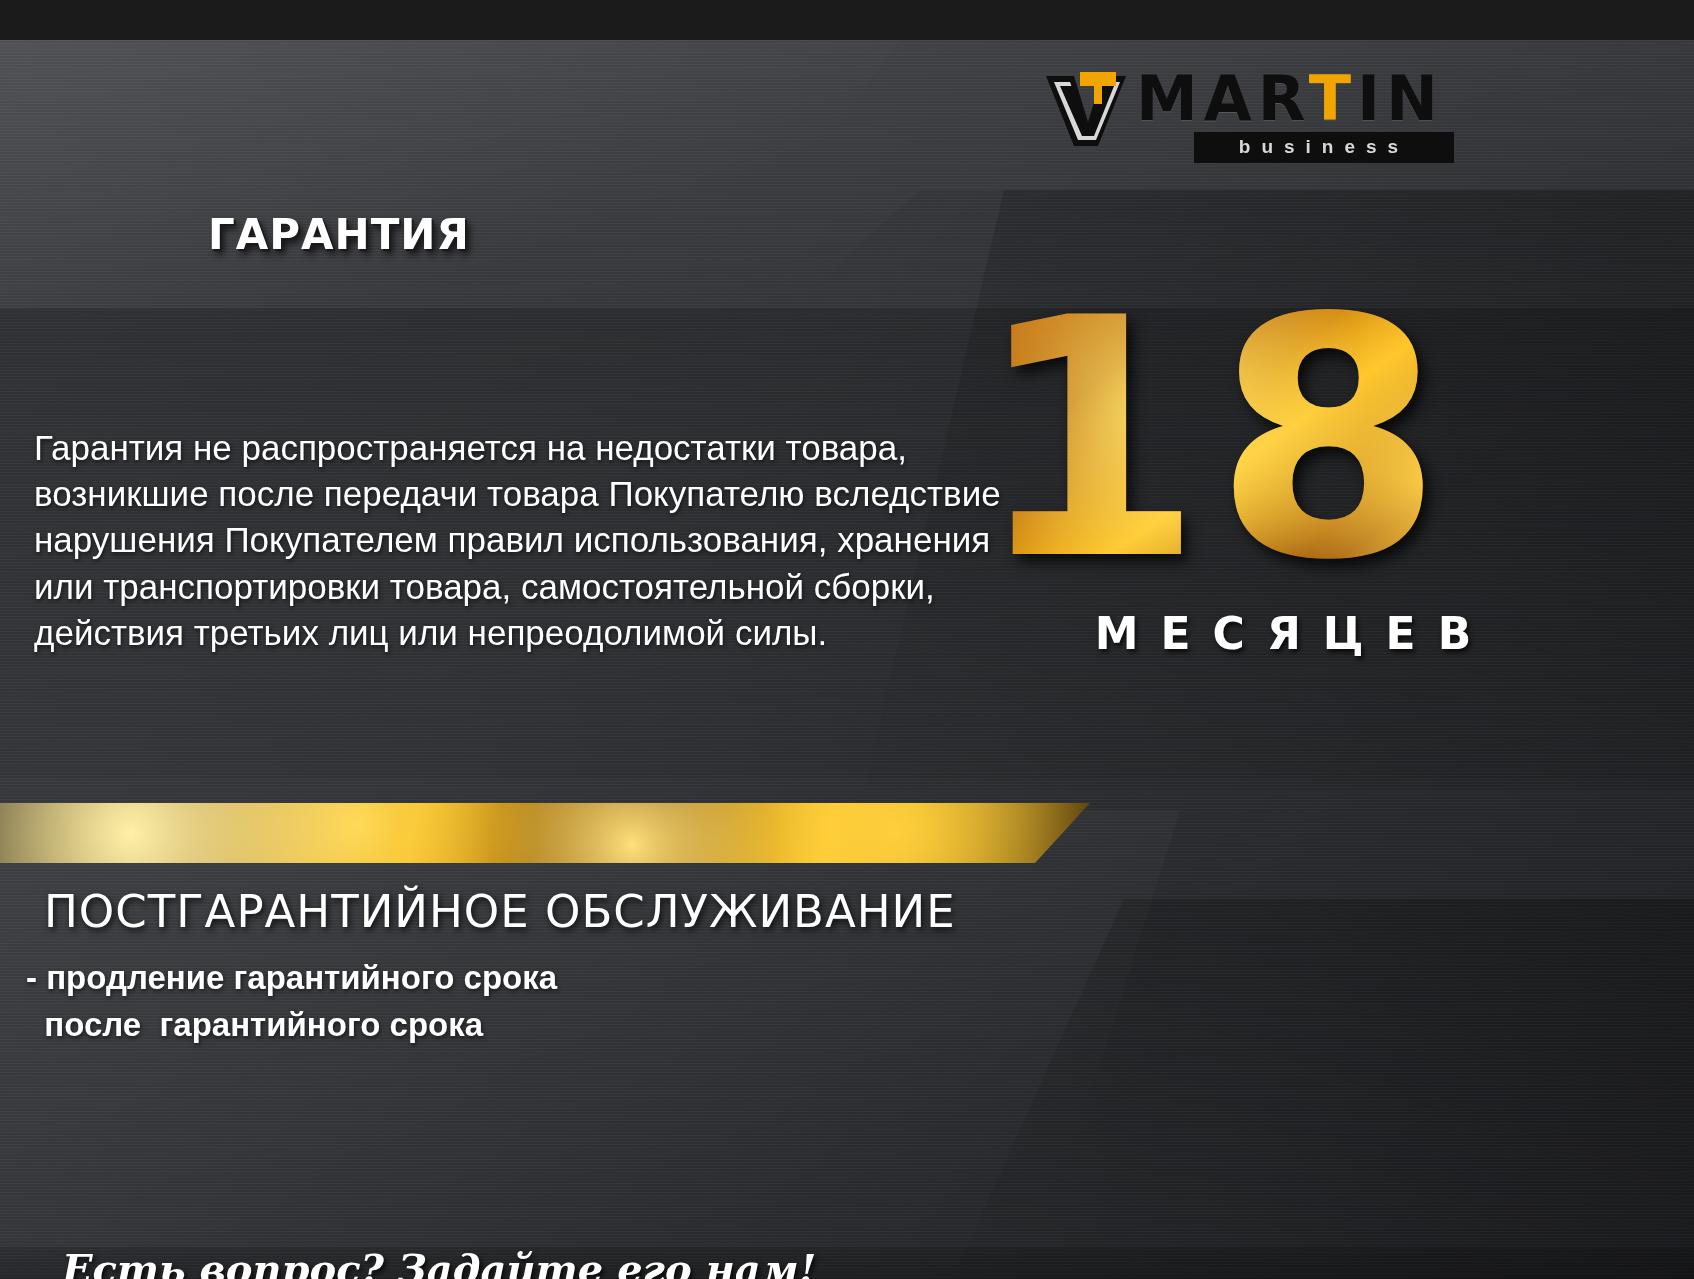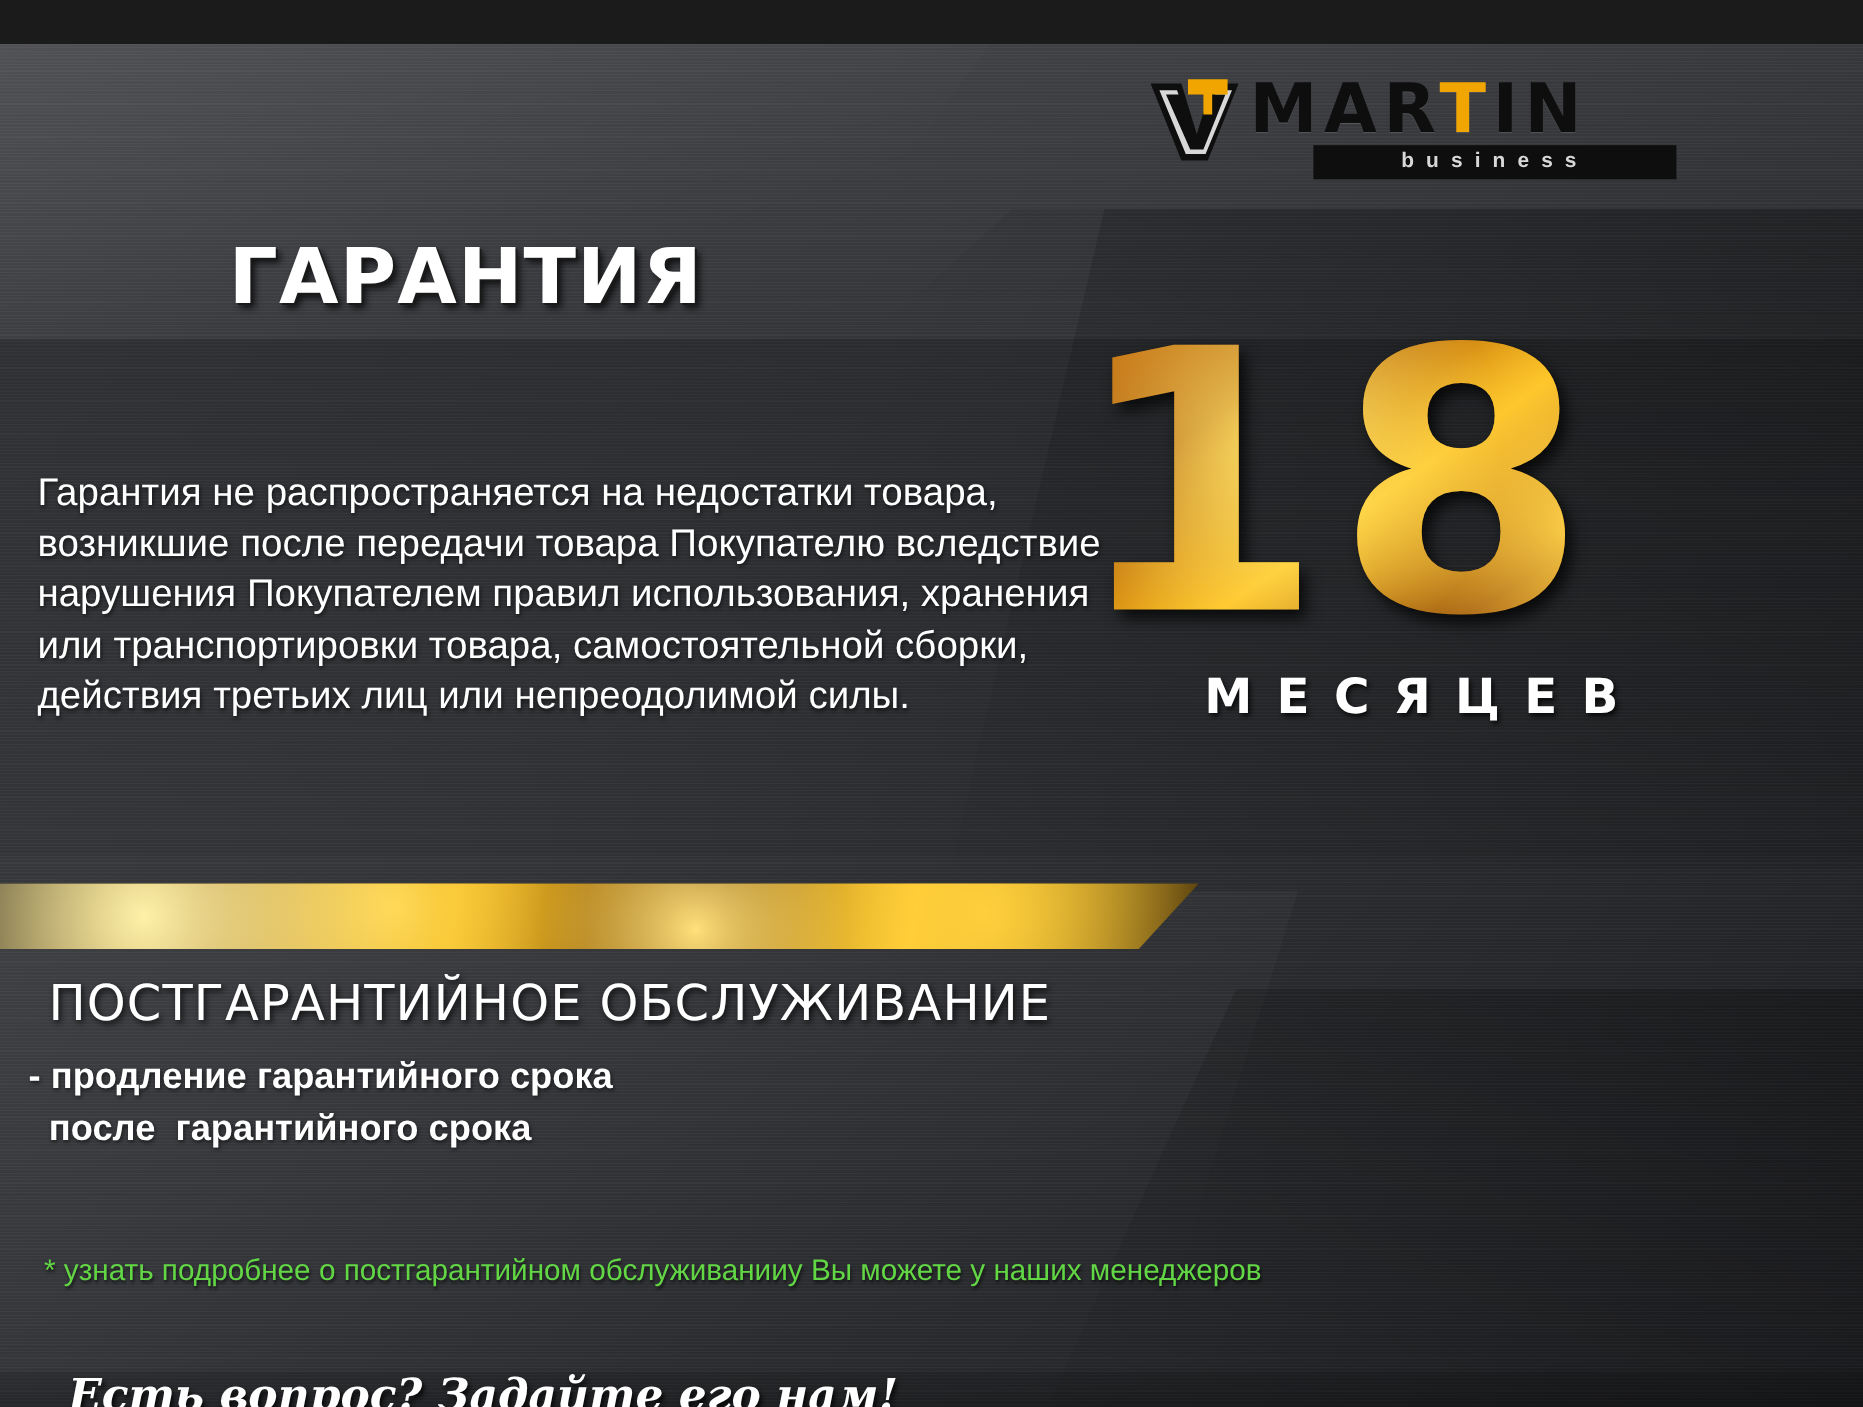--- a/index.html
+++ b/index.html
@@ -103,38 +103,38 @@
     font-size: 62px;
     letter-spacing: 6px;
     color: #0e0e0e;
     text-shadow: 0 1px 0 rgba(255,255,255,0.12);
   }
   .logo-word .hl { color: #f0a500; }
   .logo-sub {
     position: absolute;
     left: 150px;
     top: 70px;
-    width: 330px;
+    width: 260px;
     background: #0e0e0e;
     color: #d8d8d8;
     font-size: 19px;
     letter-spacing: 11px;
     text-align: center;
     padding: 4px 0 5px 0;
     font-weight: bold;
   }
 
   
   .title-main {
     position: absolute;
     left: 208px;
     top: 170px;
     font-family: "DejaVu Sans", sans-serif;
     font-weight: bold;
-    font-size: 70px;
+    font-size: 42px;
     letter-spacing: 1px;
     color: #ffffff;
     text-shadow:
       2px 2px 0 #1a1a1a,
       4px 5px 7px rgba(0,0,0,0.75);
   }
 
   
   .warranty-text {
     position: absolute;
@@ -280,17 +280,16 @@
 
   <div class="gold-bar"></div>
 
   <div class="section-title">ПОСТГАРАНТИЙНОЕ ОБСЛУЖИВАНИЕ</div>
 
   <div class="bullets">
     <div>- продление гарантийного срока</div>
     <div>  после  гарантийного срока</div>
   </div>
 
-  <div class="note">* узнать подробнее о постгарантийном обслуживанииу Вы можете у наших менеджеров</div>
 
   <div class="cta">Есть вопрос? Задайте его нам!</div>
 
 </div>
 
 </body></html>

